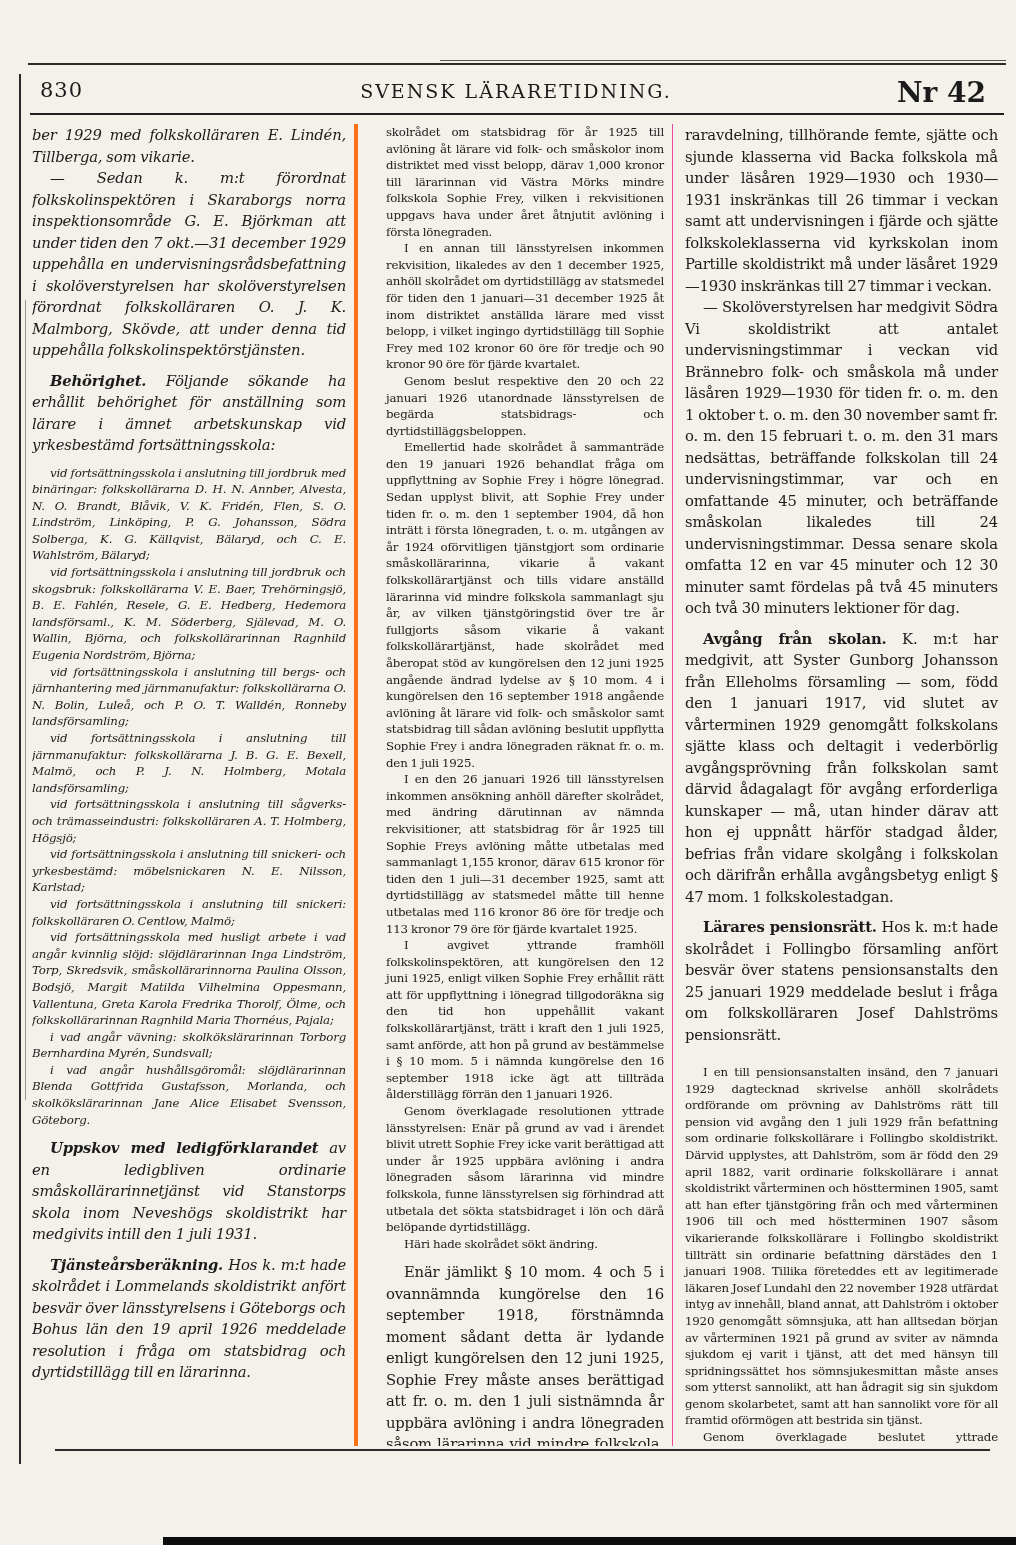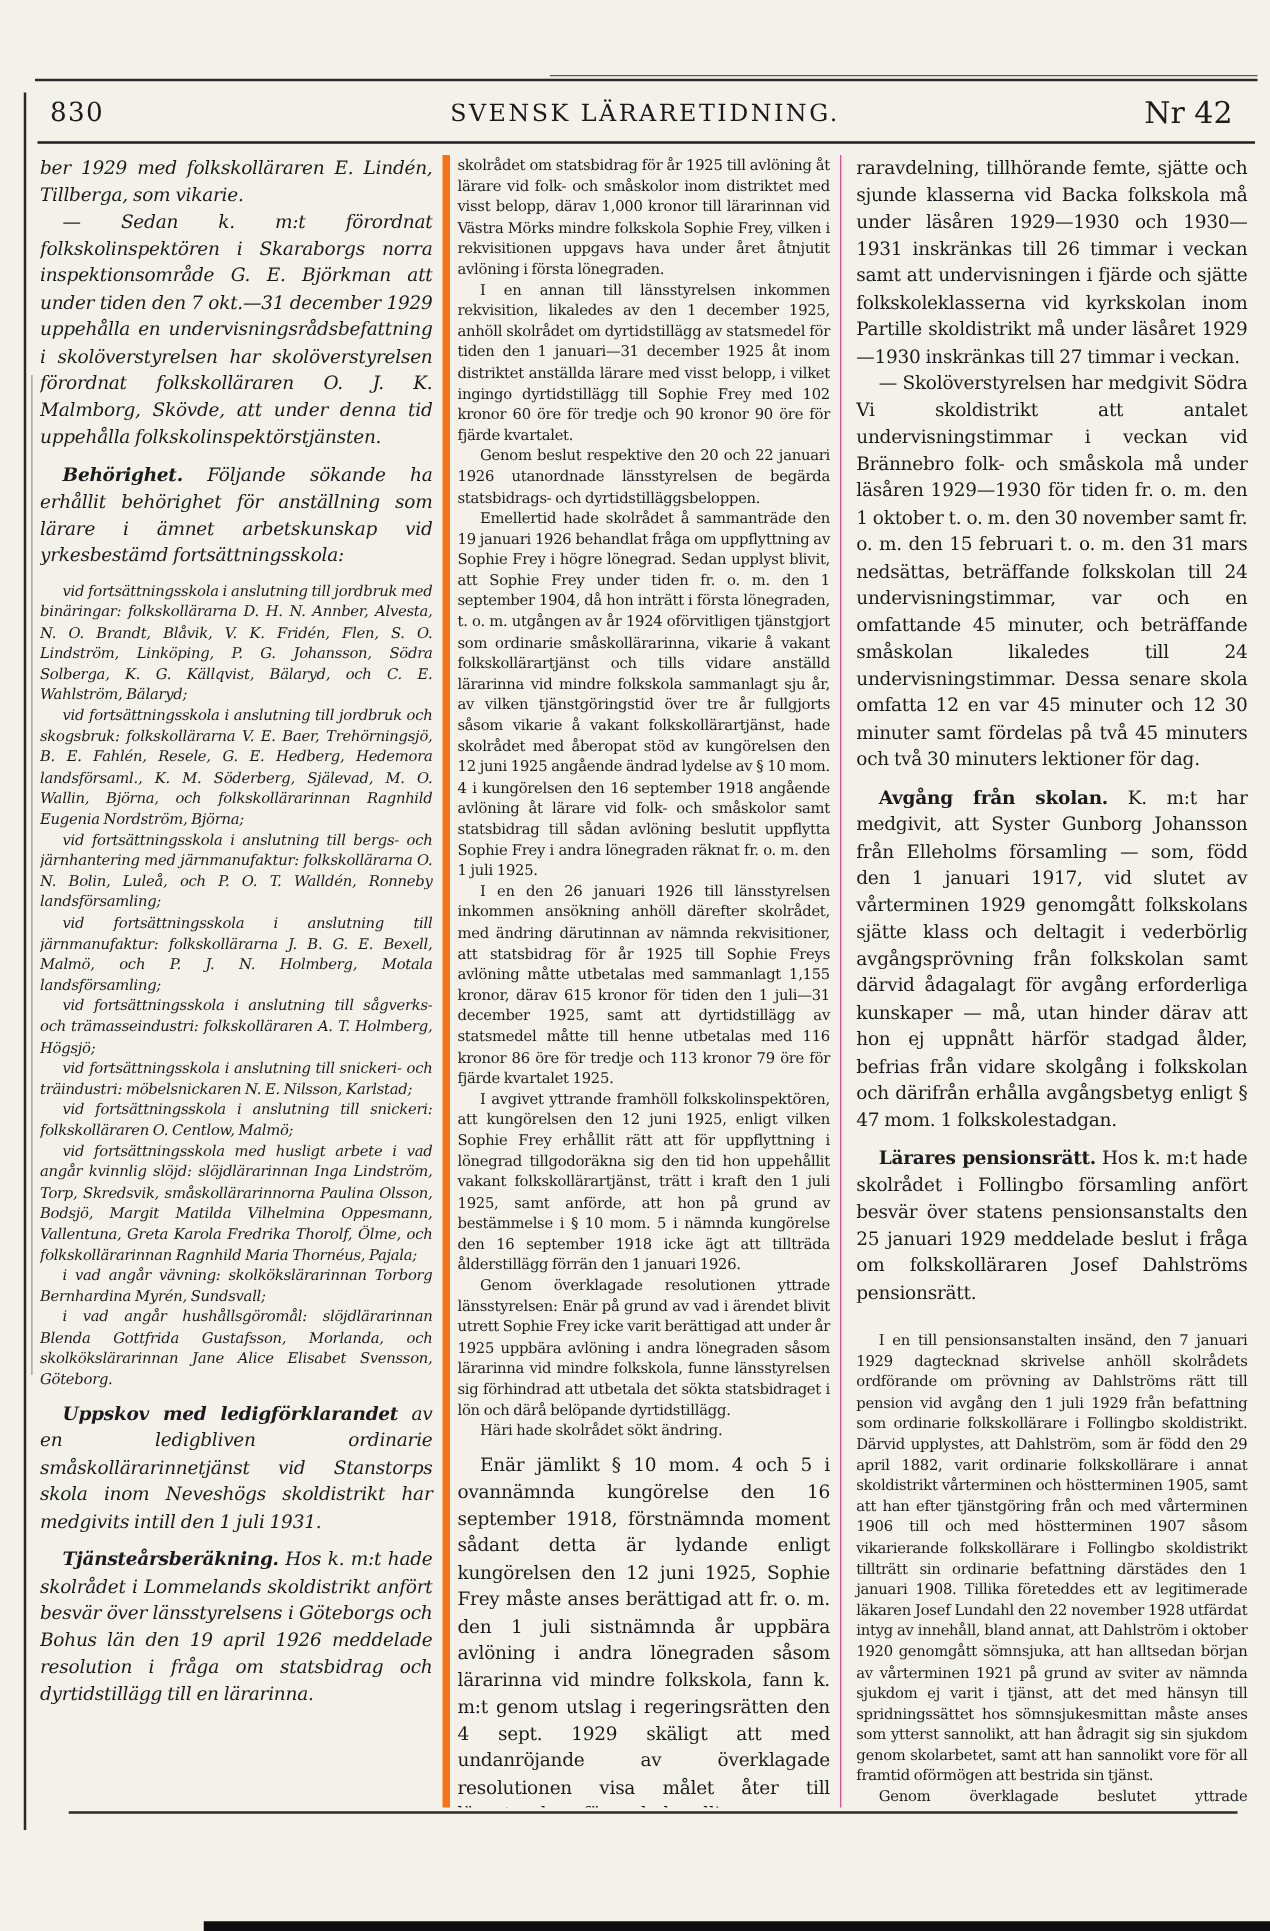--- a/index.html
+++ b/index.html
@@ -13,28 +13,28 @@
   
   .scan-edge-left{position:absolute;left:19px;top:74px;width:2px;height:1390px;background:#2a2a2a;}
   .scan-edge-left2{position:absolute;left:25px;top:300px;width:1px;height:800px;background:#9a968c;}
   .scan-bottom-bar{position:absolute;left:163px;right:0;bottom:0;height:8px;background:#0d0d0d;}
   
   .rule-top{position:absolute;left:28px;right:10px;top:63px;height:0;border-top:2px solid #2b2b2b;}
   .rule-top2{position:absolute;left:440px;right:10px;top:60px;height:0;border-top:1px solid #555;}
   .masthead{position:absolute;left:34px;right:18px;top:74px;height:38px;}
   .page-num{position:absolute;left:6px;top:4px;font-size:21px;letter-spacing:1px;}
   .journal-title{position:absolute;left:0;right:0;top:6px;text-align:center;font-size:19px;letter-spacing:2px;}
-  .issue-num{position:absolute;right:12px;top:2px;font-size:24px;font-weight:normal;}
+  .issue-num{position:absolute;right:12px;top:2px;font-size:28px;font-weight:bold;}
   .rule-header-bottom{position:absolute;left:30px;right:12px;top:113px;height:2px;background:#1f1f1f;}
   .rule-bottom{position:absolute;left:55px;right:26px;top:1449px;height:2px;background:#2b2b2b;}
   
   .columns{position:absolute;left:32px;right:16px;top:124px;height:1322px;display:flex;}
   .col{overflow:hidden;height:100%;box-sizing:border-box;}
   .col1{width:322px;padding-right:8px;font-style:italic;}
-  .col2{width:318px;border-left:6px solid #f97316;padding-left:6px;padding-right:8px;}
+  .col2{width:318px;border-left:4px solid #f97316;padding-left:28px;padding-right:8px;}
   .col3{width:328px;border-left:1px solid #ec4899;padding-left:12px;padding-right:2px;}
   p{margin:0;text-align:justify;letter-spacing:-0.2px;word-spacing:-0.5px;}
   p.n{font-size:14.8px;line-height:21.5px;}
   p.s{font-size:11.8px;line-height:16.6px;}
   .ind{text-indent:18px;}
   .sect{margin-top:9px;}
   .sp{margin-top:19px;}
   b.lead{font-weight:bold;}
 </style>
 </head>
@@ -58,21 +58,21 @@
 
   <div class="col col1">
     <p class="n">ber 1929 med folkskolläraren E. Lindén, Tillberga, som vikarie.</p>
     <p class="n ind">— Sedan k. m:t förordnat folkskolinspektören i Skaraborgs norra inspektionsområde G. E. Björkman att under tiden den 7 okt.—31 december 1929 uppehålla en undervisningsrådsbefattning i skolöverstyrelsen har skolöverstyrelsen förordnat folkskolläraren O. J. K. Malmborg, Skövde, att under denna tid uppehålla folkskolinspektörstjänsten.</p>
     <p class="n ind sect"><b class="lead">Behörighet.</b> <span>Följande sökande ha erhållit behörighet för anställning som lärare i ämnet arbetskunskap vid yrkesbestämd fortsättningsskola:</span></p>
     <p class="s ind sect">vid fortsättningsskola i anslutning till jordbruk med binäringar: folkskollärarna D. H. N. Annber, Alvesta, N. O. Brandt, Blåvik, V. K. Fridén, Flen, S. O. Lindström, Linköping, P. G. Johansson, Södra Solberga, K. G. Källqvist, Bälaryd, och C. E. Wahlström, Bälaryd;</p>
     <p class="s ind">vid fortsättningsskola i anslutning till jordbruk och skogsbruk: folkskollärarna V. E. Baer, Trehörningsjö, B. E. Fahlén, Resele, G. E. Hedberg, Hedemora landsförsaml., K. M. Söderberg, Själevad, M. O. Wallin, Björna, och folkskollärarinnan Ragnhild Eugenia Nordström, Björna;</p>
     <p class="s ind">vid fortsättningsskola i anslutning till bergs- och järnhantering med järnmanufaktur: folkskollärarna O. N. Bolin, Luleå, och P. O. T. Walldén, Ronneby landsförsamling;</p>
     <p class="s ind">vid fortsättningsskola i anslutning till järnmanufaktur: folkskollärarna J. B. G. E. Bexell, Malmö, och P. J. N. Holmberg, Motala landsförsamling;</p>
     <p class="s ind">vid fortsättningsskola i anslutning till sågverks- och trämasseindustri: folkskolläraren A. T. Holmberg, Högsjö;</p>
-    <p class="s ind">vid fortsättningsskola i anslutning till snickeri- och träindustri: möbelsnickaren N. E. Nilsson, Karlstad;</p>
+    <p class="s ind">vid fortsättningsskola i anslutning till snickeri- och yrkesbestämd: möbelsnickaren N. E. Nilsson, Karlstad;</p>
     <p class="s ind">vid fortsättningsskola i anslutning till snickeri: folkskolläraren O. Centlow, Malmö;</p>
     <p class="s ind">vid fortsättningsskola med husligt arbete i vad angår kvinnlig slöjd: slöjdlärarinnan Inga Lindström, Torp, Skredsvik, småskollärarinnorna Paulina Olsson, Bodsjö, Margit Matilda Vilhelmina Oppesmann, Vallentuna, Greta Karola Fredrika Thorolf, Ölme, och folkskollärarinnan Ragnhild Maria Thornéus, Pajala;</p>
     <p class="s ind">i vad angår vävning: skolkökslärarinnan Torborg Bernhardina Myrén, Sundsvall;</p>
     <p class="s ind">i vad angår hushållsgöromål: slöjdlärarinnan Blenda Gottfrida Gustafsson, Morlanda, och skolkökslärarinnan Jane Alice Elisabet Svensson, Göteborg.</p>
     <p class="n ind sect"><b class="lead">Uppskov med ledigförklarandet</b> <span>av en ledigbliven ordinarie småskollärarinnetjänst vid Stanstorps skola inom Neveshögs skoldistrikt har medgivits intill den 1 juli 1931.</span></p>
     <p class="n ind sect"><b class="lead">Tjänsteårsberäkning.</b> <span>Hos k. m:t hade skolrådet i Lommelands skoldistrikt anfört besvär över länsstyrelsens i Göteborgs och Bohus län den 19 april 1926 meddelade resolution i fråga om statsbidrag och dyrtidstillägg till en lärarinna.</span></p>
 
   </div>
 
   <div class="col col2">

